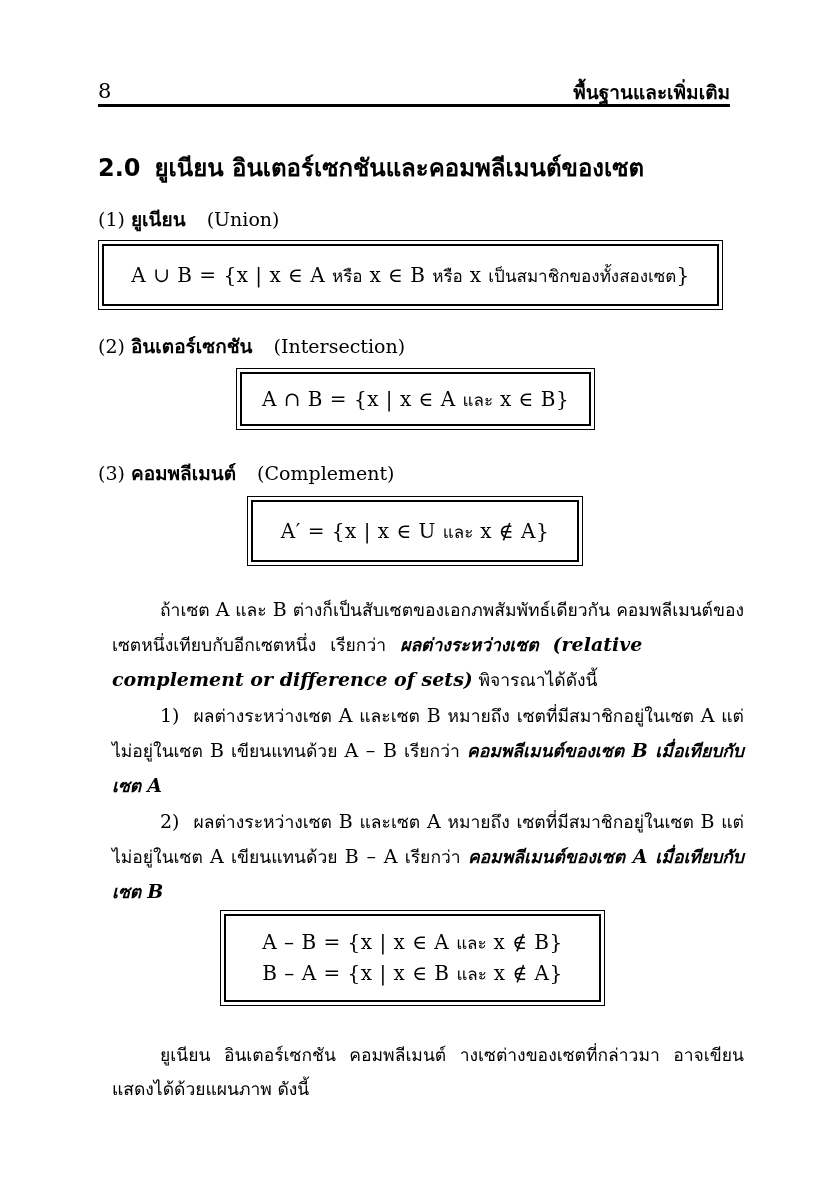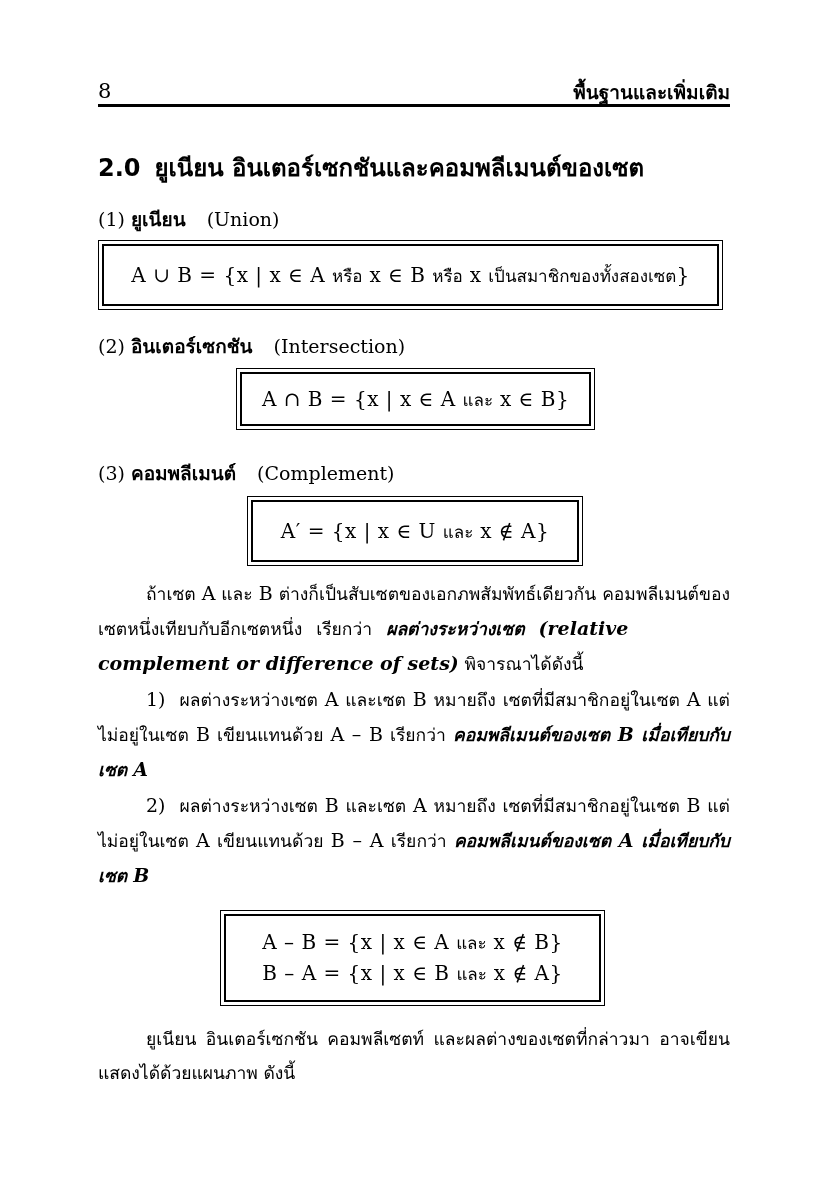--- a/index.html
+++ b/index.html
@@ -138,27 +138,28 @@
   #box-complement {
     left: 247px; top: 496px;  width: 336px; height: 70px; text-align: center;
   }
   #box-difference {
     left: 220px; top: 910px;  width: 385px; height: 96px;
   }
 
   
   .para {
     position: absolute;
-    left: 98px;
+    left: 112px;
     width: 632px;
     font-family: "DejaVu Sans", sans-serif;
     font-size: 17.5px;
     line-height: 34px;
     text-align: justify;
     text-justify: inter-word;
+    margin-top: 16px;
   }
   .para .roman {
     font-family: "DejaVu Serif", serif;
     font-size: 19px;
   }
   .para .emph {
     font-family: "DejaVu Sans", sans-serif;
     font-weight: bold;
     font-style: italic;
   }
@@ -248,16 +249,16 @@
   </div>
 
   <div class="formula-box" id="box-difference">
     <div class="inner">
       <div class="formula-line"><span>A – B = {x | x ∈ A  </span><span class="thai">และ</span><span> x ∉ B}</span></div>
       <div class="formula-line"><span>B – A = {x | x ∈ B </span><span class="thai">และ</span><span> x ∉ A}</span></div>
     </div>
   </div>
 
   <div class="para" id="para-closing">
-    <span class="indent"></span><span>ยูเนียน  อินเตอร์เซกชัน  คอมพลีเซตท์  และผลต่างของเซตที่กล่าวมา  อาจเขียนแสดงได้ด้วยแผนภาพ ดังนี้</span>
+    <span class="indent"></span><span>ยูเนียน  อินเตอร์เซกชัน  คอมพลีเมนต์  างเซต่างของเซตที่กล่าวมา  อาจเขียนแสดงได้ด้วยแผนภาพ ดังนี้</span>
   </div>
 
 </div>
 
 </body></html>

